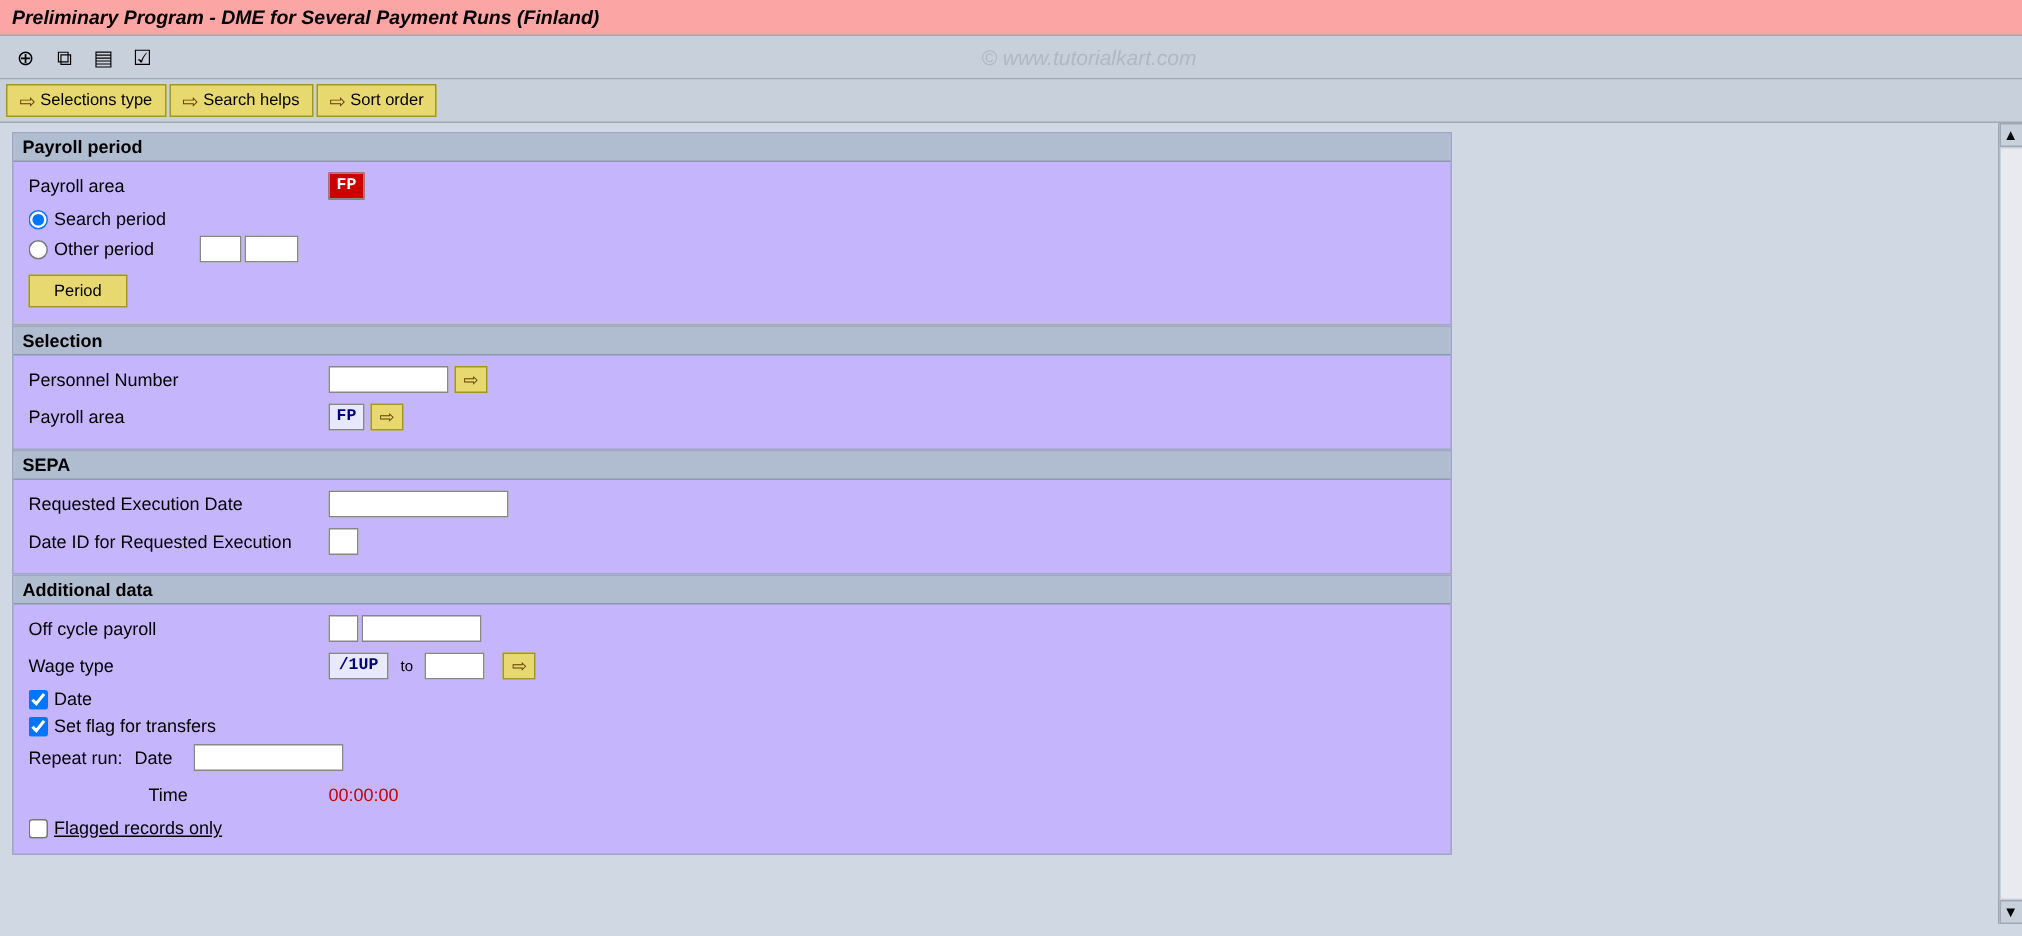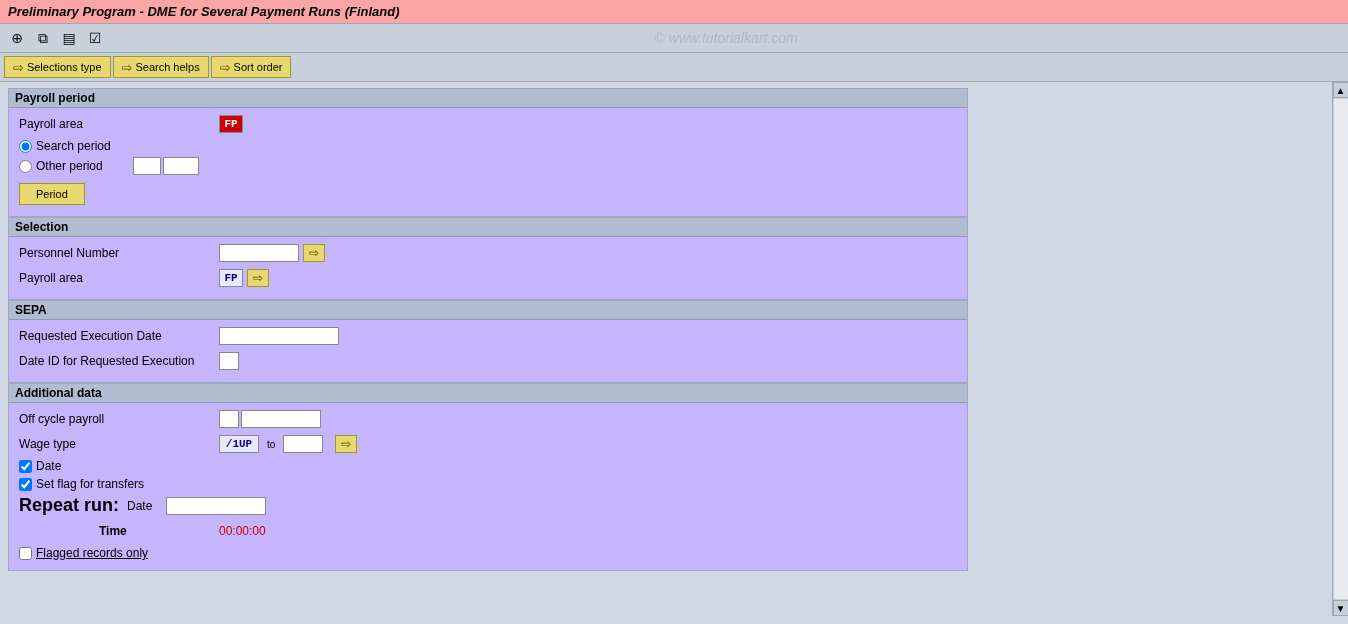--- a/index.html
+++ b/index.html
@@ -195,22 +195,21 @@
     .to-label {
       font-size: 10px;
       margin: 0 4px;
     }
     .repeat-row {
       display: flex;
       align-items: center;
       gap: 4px;
     }
     .repeat-label {
-      font-size: 18px;
-      font-weight: bold;
+      font-size: 12px;
     }
     .date-label {
       font-size: 12px;
       margin-left: 4px;
     }
   </style>
 </head>
 <body>
 
 <div class="title-bar">
@@ -325,21 +324,21 @@
         <span>Set flag for transfers</span>
       </div>
       <div class="field-row">
         <span class="repeat-row">
           <span class="repeat-label">Repeat run:</span>
           <span class="date-label">Date</span>
           <input class="field-input large" style="margin-left: 10px; width: 100px;" type="text" value="">
         </span>
       </div>
       <div class="field-row">
-        <span class="field-label" style="padding-left:80px;width:200px;font-weight:bold;">Time</span>
+        <span class="field-label" style="padding-left:80px;width:200px;">Time</span>
         <span class="time-value">00:00:00</span>
       </div>
       <div class="checkbox-row" style="margin-top:4px;text-decoration:underline;">
         <input type="checkbox" style="">
         <span>Flagged records only</span>
       </div>
     </div>
   </div>
 
   <div style="position:absolute;right:0;top:0;width:16px;height:100%;background:#c8d0dc;border-left:1px solid #a0a8b4;display:flex;flex-direction:column;align-items:center;">

